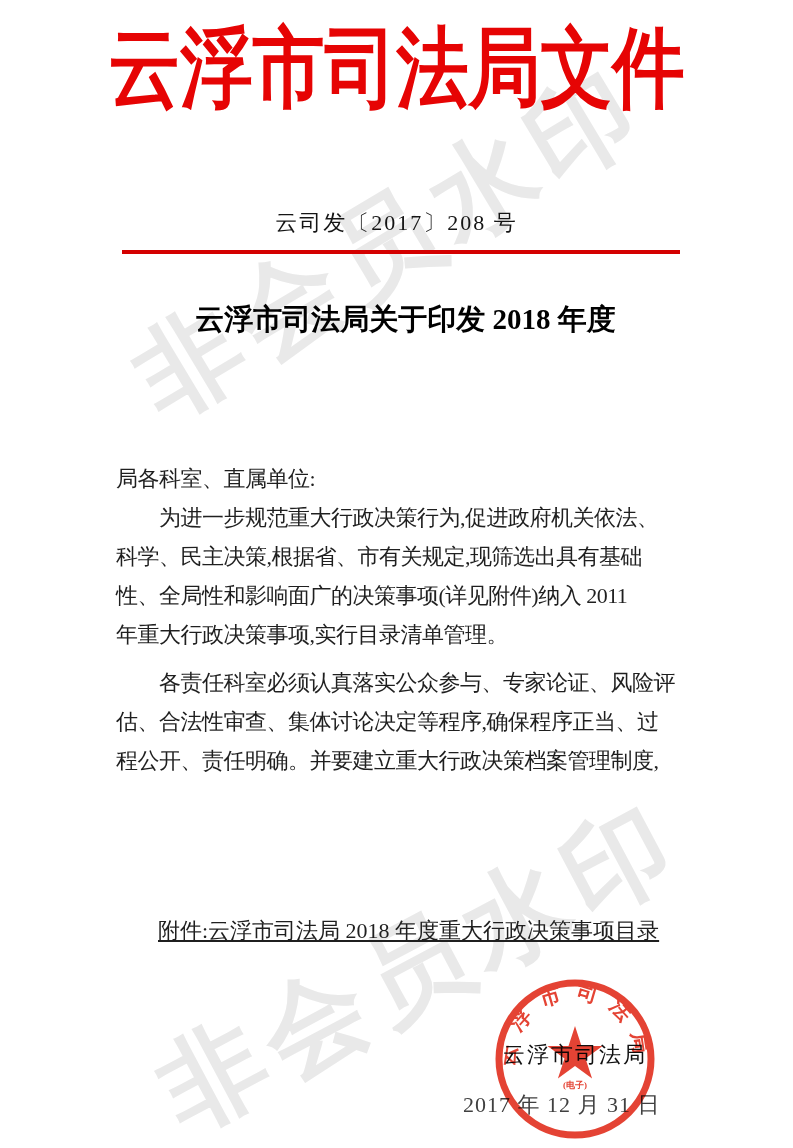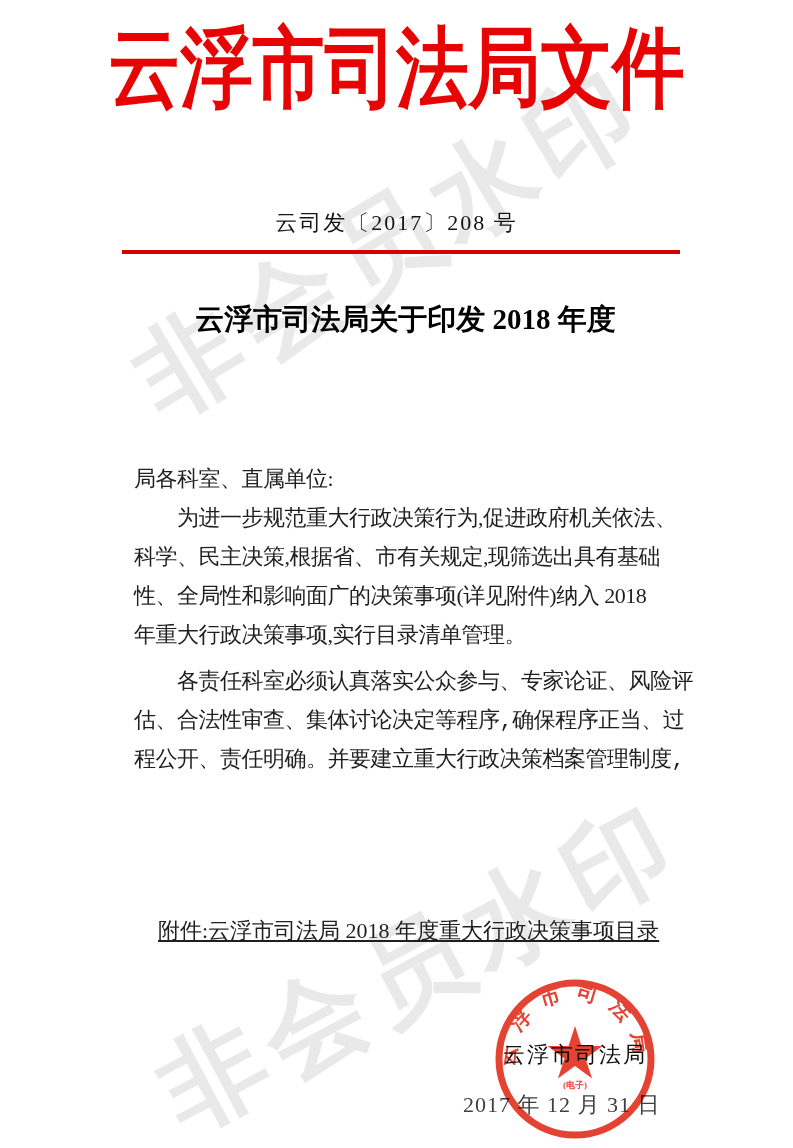--- a/index.html
+++ b/index.html
@@ -50,26 +50,26 @@
   .red-divider{
     position:absolute;left:122px;width:558px;top:250px;height:4px;z-index:1;
     background:var(--divider-red);
   }
   .doc-title{
     position:absolute;left:18px;right:0;top:288px;z-index:1;
     text-align:center;color:#000;
     font-size:29px;font-weight:bold;line-height:62px;
   }
   .body-text{
-    position:absolute;left:134px;width:560px;top:459px;z-index:1;
+    position:absolute;left:116px;width:560px;top:459px;z-index:1;
     font-size:22px;line-height:39px;letter-spacing:-0.5px;
     color:var(--text-black);
   }
   .body-text p{margin:0;white-space:pre-line;}
-  .body-text p.para-gap{margin-top:9px;font-family:Liberation Mono, monospace;}
+  .body-text p.para-gap{margin-top:9px;}
   .attachment{
     position:absolute;left:158px;top:916px;z-index:1;
     font-size:22px;line-height:30px;text-decoration:underline;
   }
   .issuer{
     position:absolute;left:492px;width:166px;top:1040px;z-index:2;
     text-align:center;font-size:22px;letter-spacing:2px;color:#111;
     white-space:nowrap;
   }
   .issue-date{
@@ -111,21 +111,21 @@
   <div class="red-divider"></div>
 
   <div class="doc-title">
     <div>云浮市司法局关于印发 2018 年度</div>
   </div>
 
   <div class="body-text">
     <p>局各科室、直属单位:</p>
     <p>　　为进一步规范重大行政决策行为,促进政府机关依法、
 科学、民主决策,根据省、市有关规定,现筛选出具有基础
-性、全局性和影响面广的决策事项(详见附件)纳入 2018
+性、全局性和影响面广的决策事项(详见附件)纳入 2011
 年重大行政决策事项,实行目录清单管理。</p>
     <p class="para-gap">　　各责任科室必须认真落实公众参与、专家论证、风险评
 估、合法性审查、集体讨论决定等程序,确保程序正当、过
 程公开、责任明确。并要建立重大行政决策档案管理制度,</p>
   </div>
 
   <div class="attachment">附件:云浮市司法局 2018 年度重大行政决策事项目录</div>
 
   <div class="issuer">云浮市司法局</div>
 

